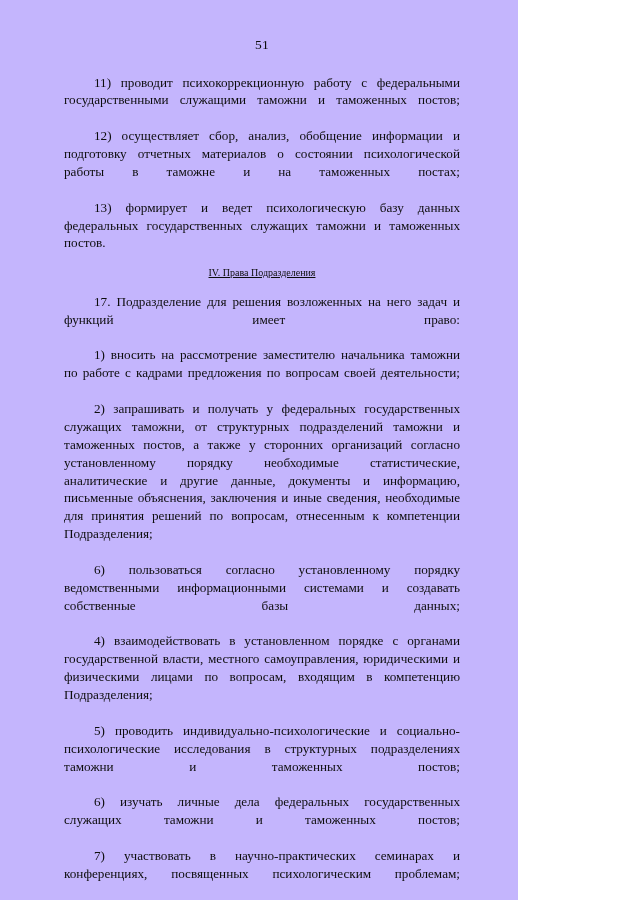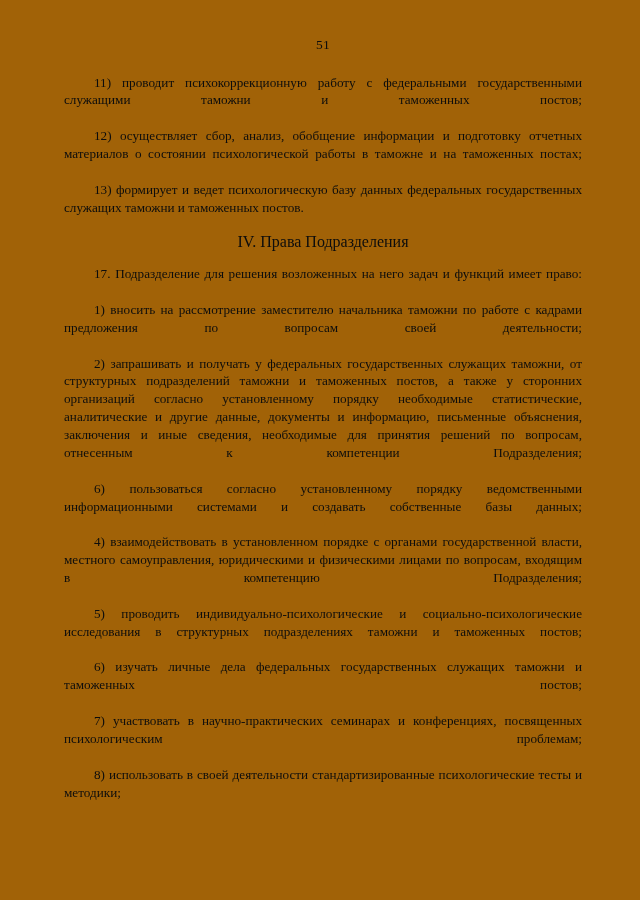--- a/index.html
+++ b/index.html
@@ -9,23 +9,23 @@
   }
   body {
     width: 640px;
     height: 900px;
     overflow: hidden;
     font-family: "Liberation Serif", "DejaVu Serif", serif;
     color: #0d0d0d;
   }
   .page {
     position: relative;
-    width: 640px;
+    width: 518px;
     height: 900px;
-    background: #a16207;
+    background: #c4b5fd;
     box-sizing: border-box;
     padding: 38px 58px 33px 64px;
   }
   .page-number {
     text-align: center;
     font-size: 13.5px;
     line-height: 1;
     margin-bottom: 22px;
     letter-spacing: 0.2px;
   }
@@ -38,21 +38,22 @@
   }
   .para {
     margin: 0;
     text-indent: 30px;
     text-align: justify;
   }
   .heading {
     margin: 14px 0 13px 0;
     text-align: center;
     text-indent: 0;
-    font-size: 16px;
+    font-size: 10px;
+    text-decoration: underline;
   }
   
   .para::after {
     content: "";
     display: inline-block;
     width: 100%;
   }
   .para.last::after {
     content: none;
   }

